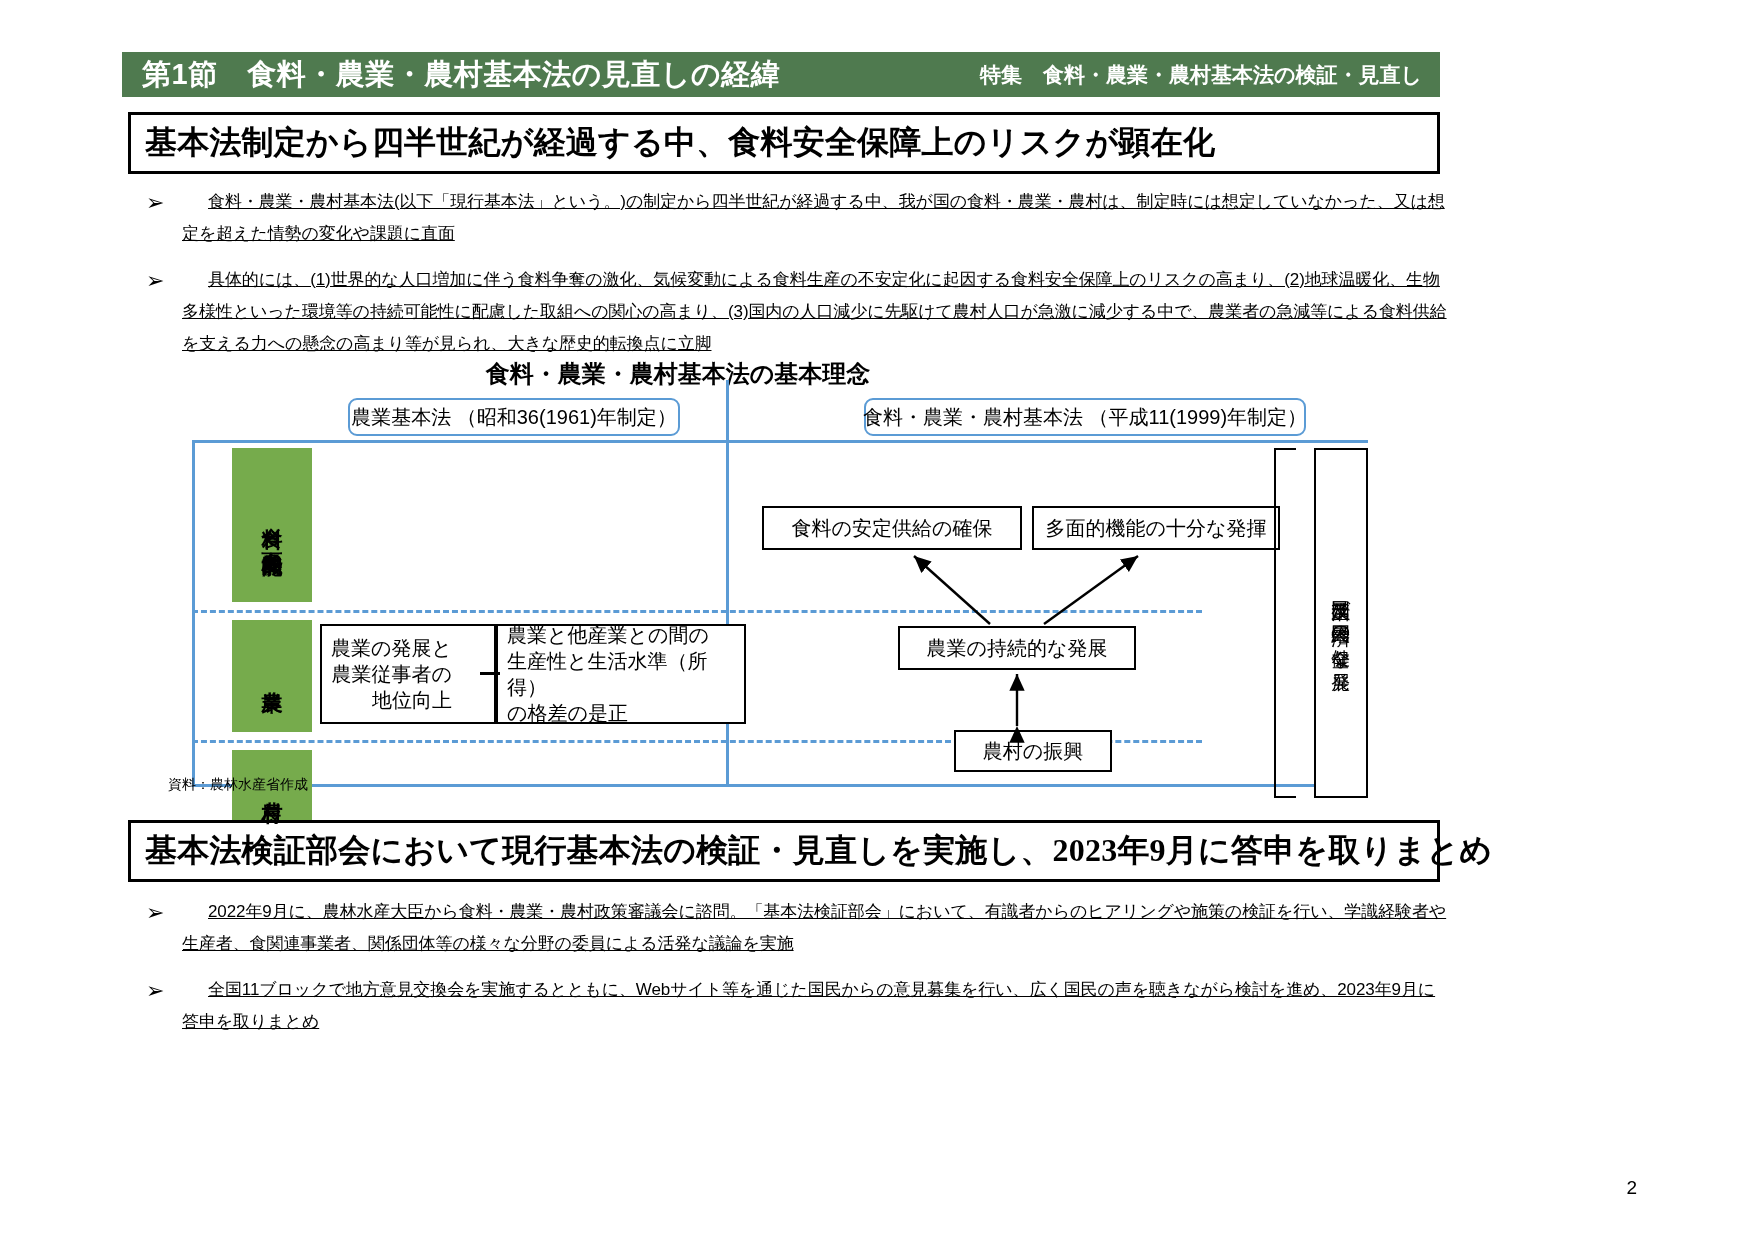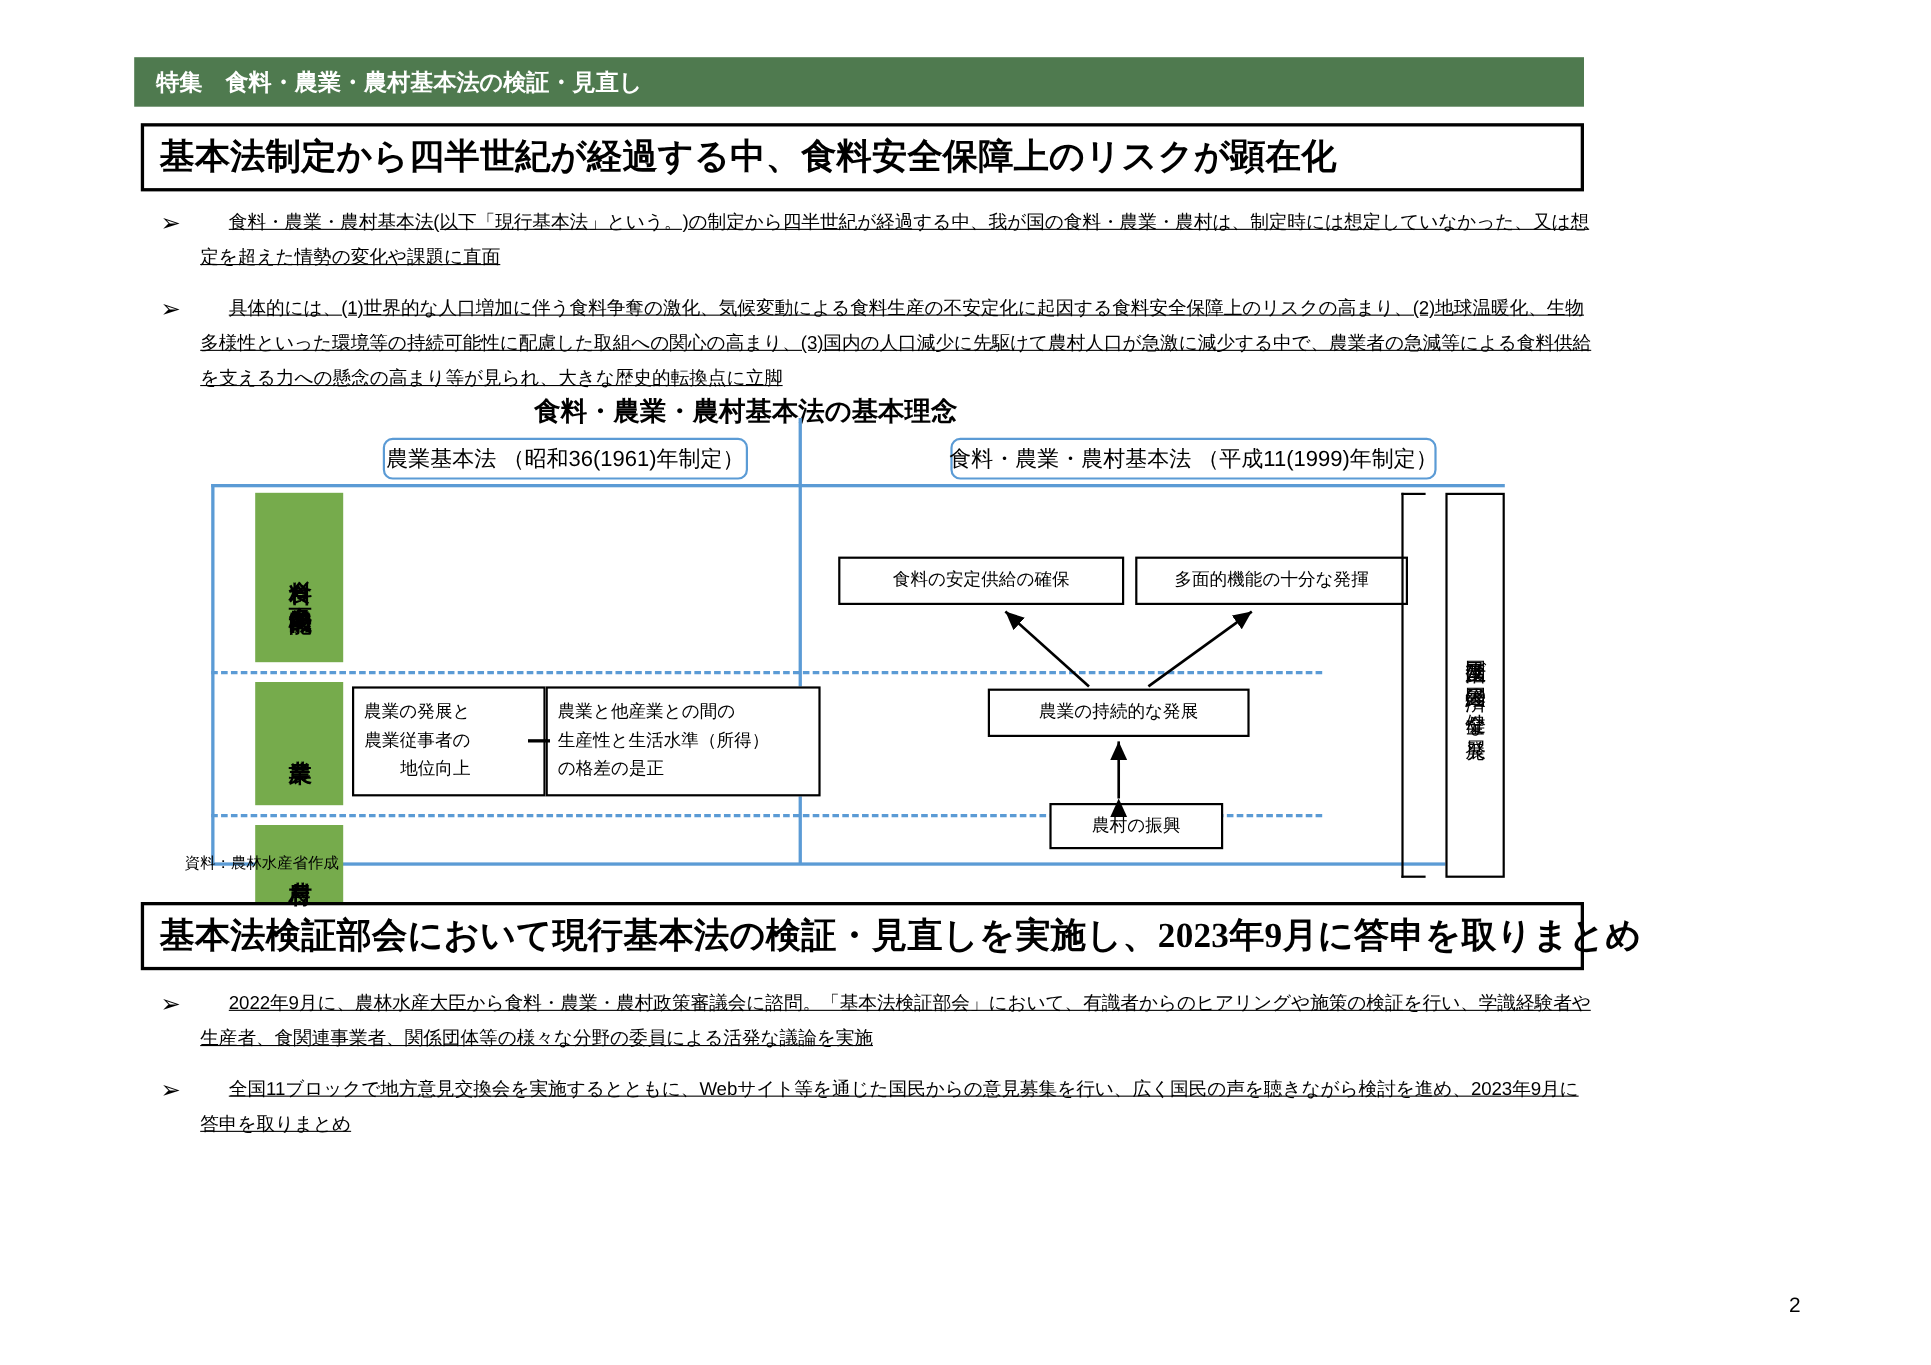--- a/index.html
+++ b/index.html
@@ -183,21 +183,21 @@
   #band-rural { left: 104px; top: 398px; width: 80px; height: 72px; }
 
   
   .cbox {
     position: absolute;
     border: 2.5px solid #000000;
     background: #ffffff;
     box-sizing: border-box;
     display: flex;
     align-items: center;
-    font-size: 16px;
+    font-size: 20px;
     line-height: 26px;
     color: #000;
   }
   .cbox.center { justify-content: center; text-align: center; }
   .cbox.left { justify-content: flex-start; text-align: left; padding-left: 9px; }
 
   #box-old-1 { left: 192px; top: 272px; width: 176px; height: 100px; }
   #box-old-2 { left: 368px; top: 272px; width: 250px; height: 100px; }
   #box-new-supply { left: 634px; top: 154px; width: 260px; height: 44px; }
   #box-new-multi { left: 904px; top: 154px; width: 248px; height: 44px; }
@@ -260,20 +260,21 @@
     width: 1312px; height: 460px;
     pointer-events: none;
   }
 </style>
 </head>
 <body>
 
 <div id="page">
 
   <div class="header-bar">
+    <div class="header-title">第1節　食料・農業・農村基本法の見直しの経緯</div>
     <div class="header-sub">特集　食料・農業・農村基本法の検証・見直し</div>
   </div>
 
   <div class="headline-box" id="headline-1">
     <div class="headline-text">基本法制定から四半世紀が経過する中、食料安全保障上のリスクが顕在化</div>
   </div>
 
   <div class="bullets" id="bullets-top">
     <div class="bullet-row">
       <div class="bullet-marker">➢</div>

